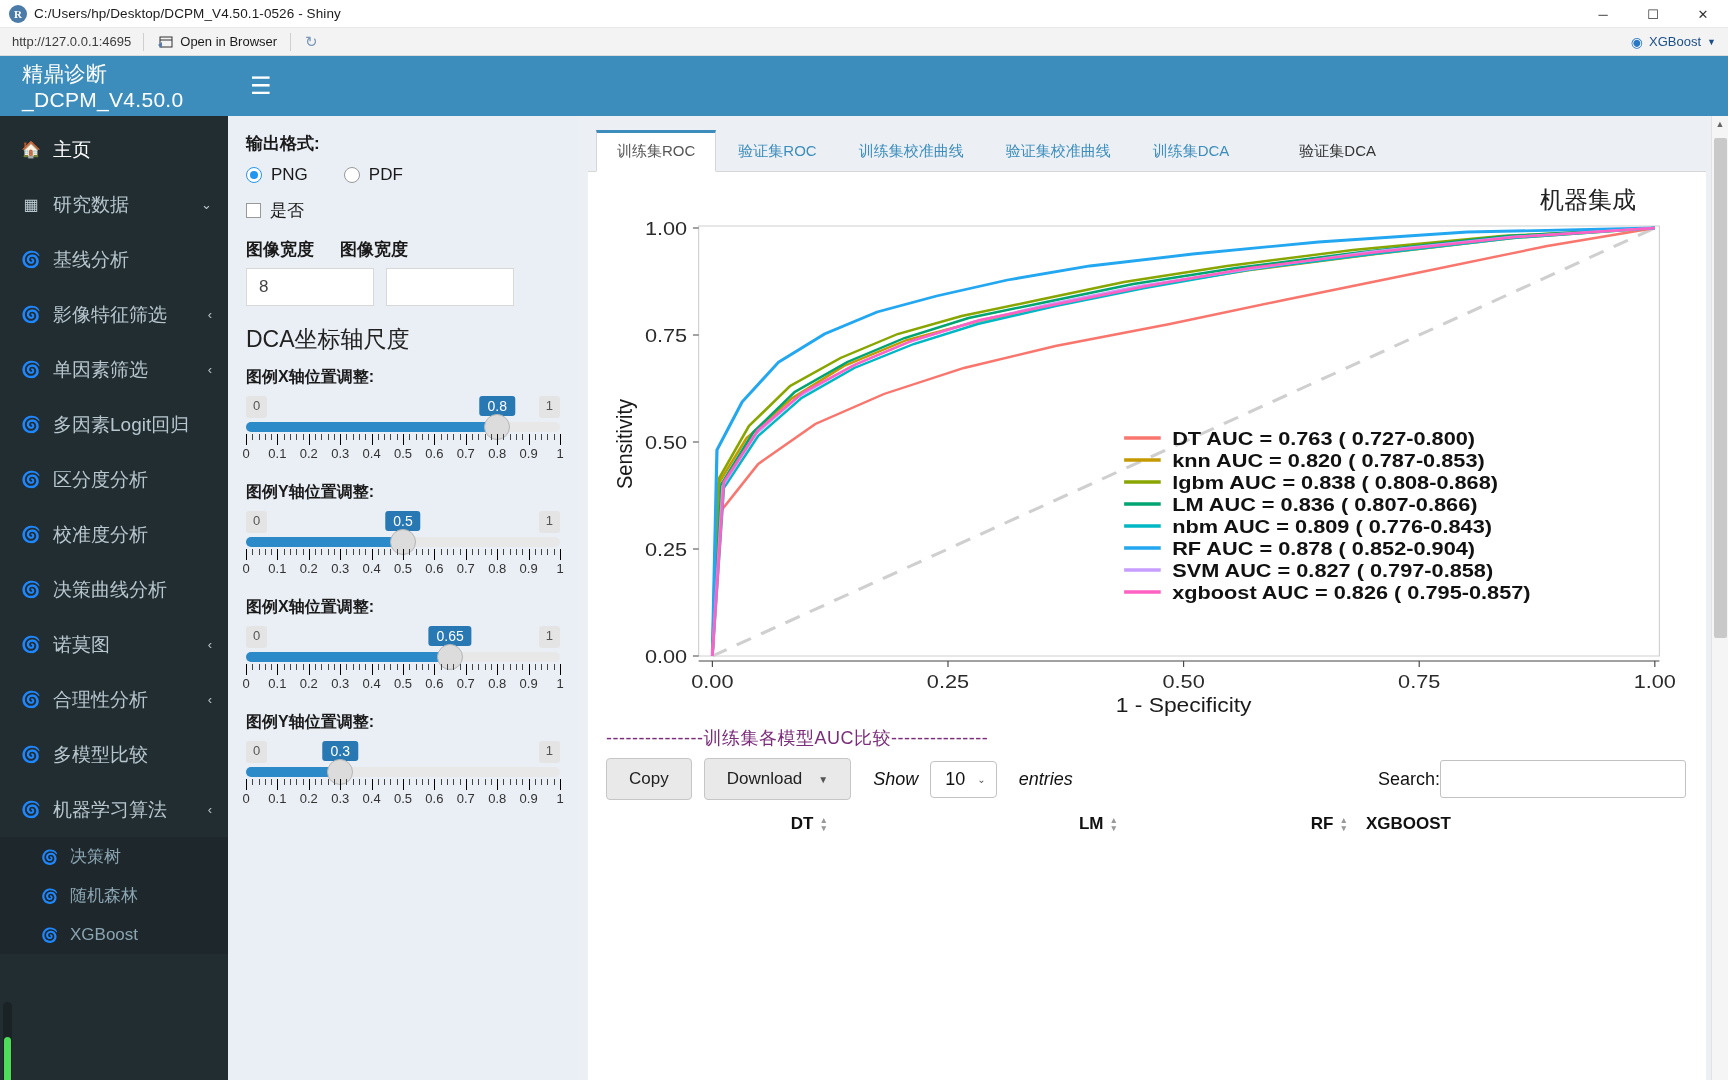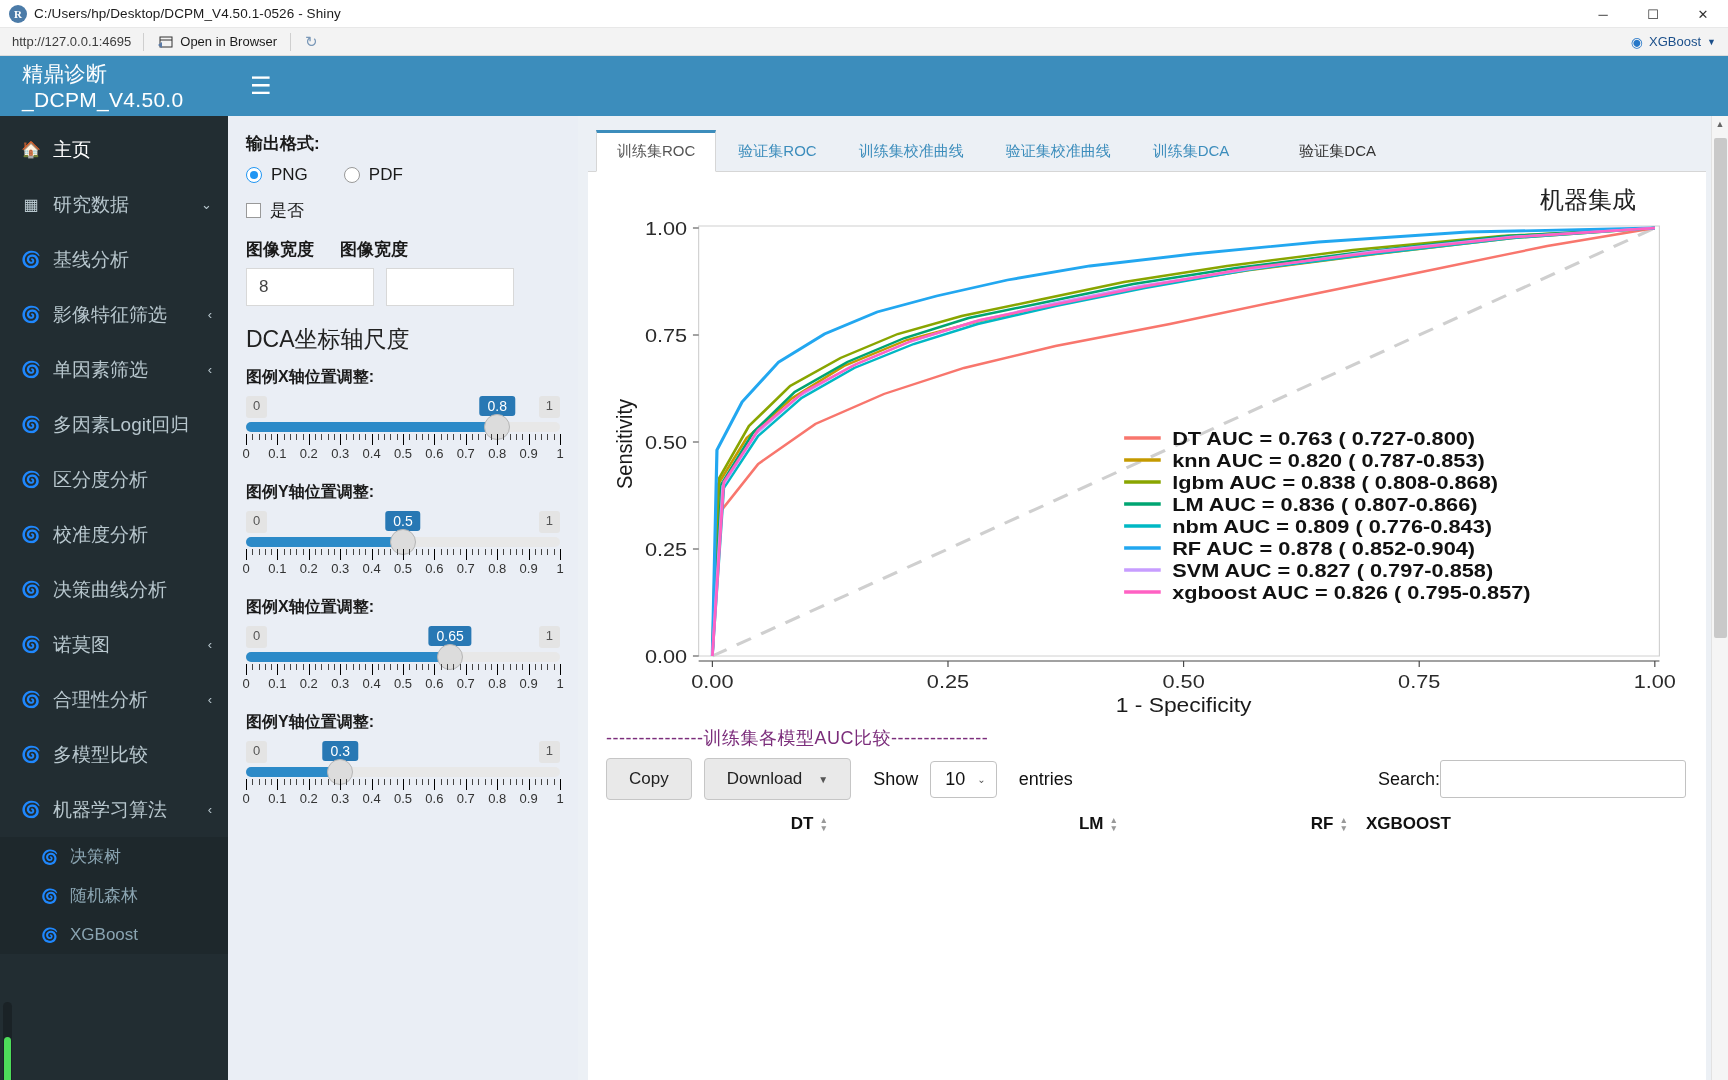--- a/index.html
+++ b/index.html
@@ -177,21 +177,21 @@
     text-align: left; padding: 10px 0 8px 8px; font-size: 18px; color: #7b2d7b;
     letter-spacing: 0.5px;
   }
   .table-bar { display: flex; align-items: center; gap: 12px; padding-left: 8px; position: relative; }
   .dt-btn {
     background: #e9e9e9; border: 1px solid #c6c6c6; border-radius: 4px;
     font-size: 17px; color: #222; padding: 10px 22px;
   }
   .dt-btn.dl { display: flex; align-items: center; gap: 16px; }
   .caret-dn { font-size: 10px; color: #555; }
-  .show-text { font-size: 18px; color: #111; margin-left: 10px; }
+  .show-text { font-size: 18px; color: #111; margin-left: 10px; font-style: italic; }
   .entries-select {
     border: 1px solid #c2c2c2; border-radius: 4px; background: #fff;
     font-size: 18px; padding: 7px 10px 7px 14px; display: flex; align-items: center; gap: 12px;
     color: #111;
   }
   .search-wrap { position: absolute; right: 10px; display: flex; align-items: center; }
   .search-label { font-size: 18px; color: #111; }
   .search-input {
     width: 246px; height: 38px; border: 1px solid #c2c2c2; border-radius: 3px; background: #fff;
   }

